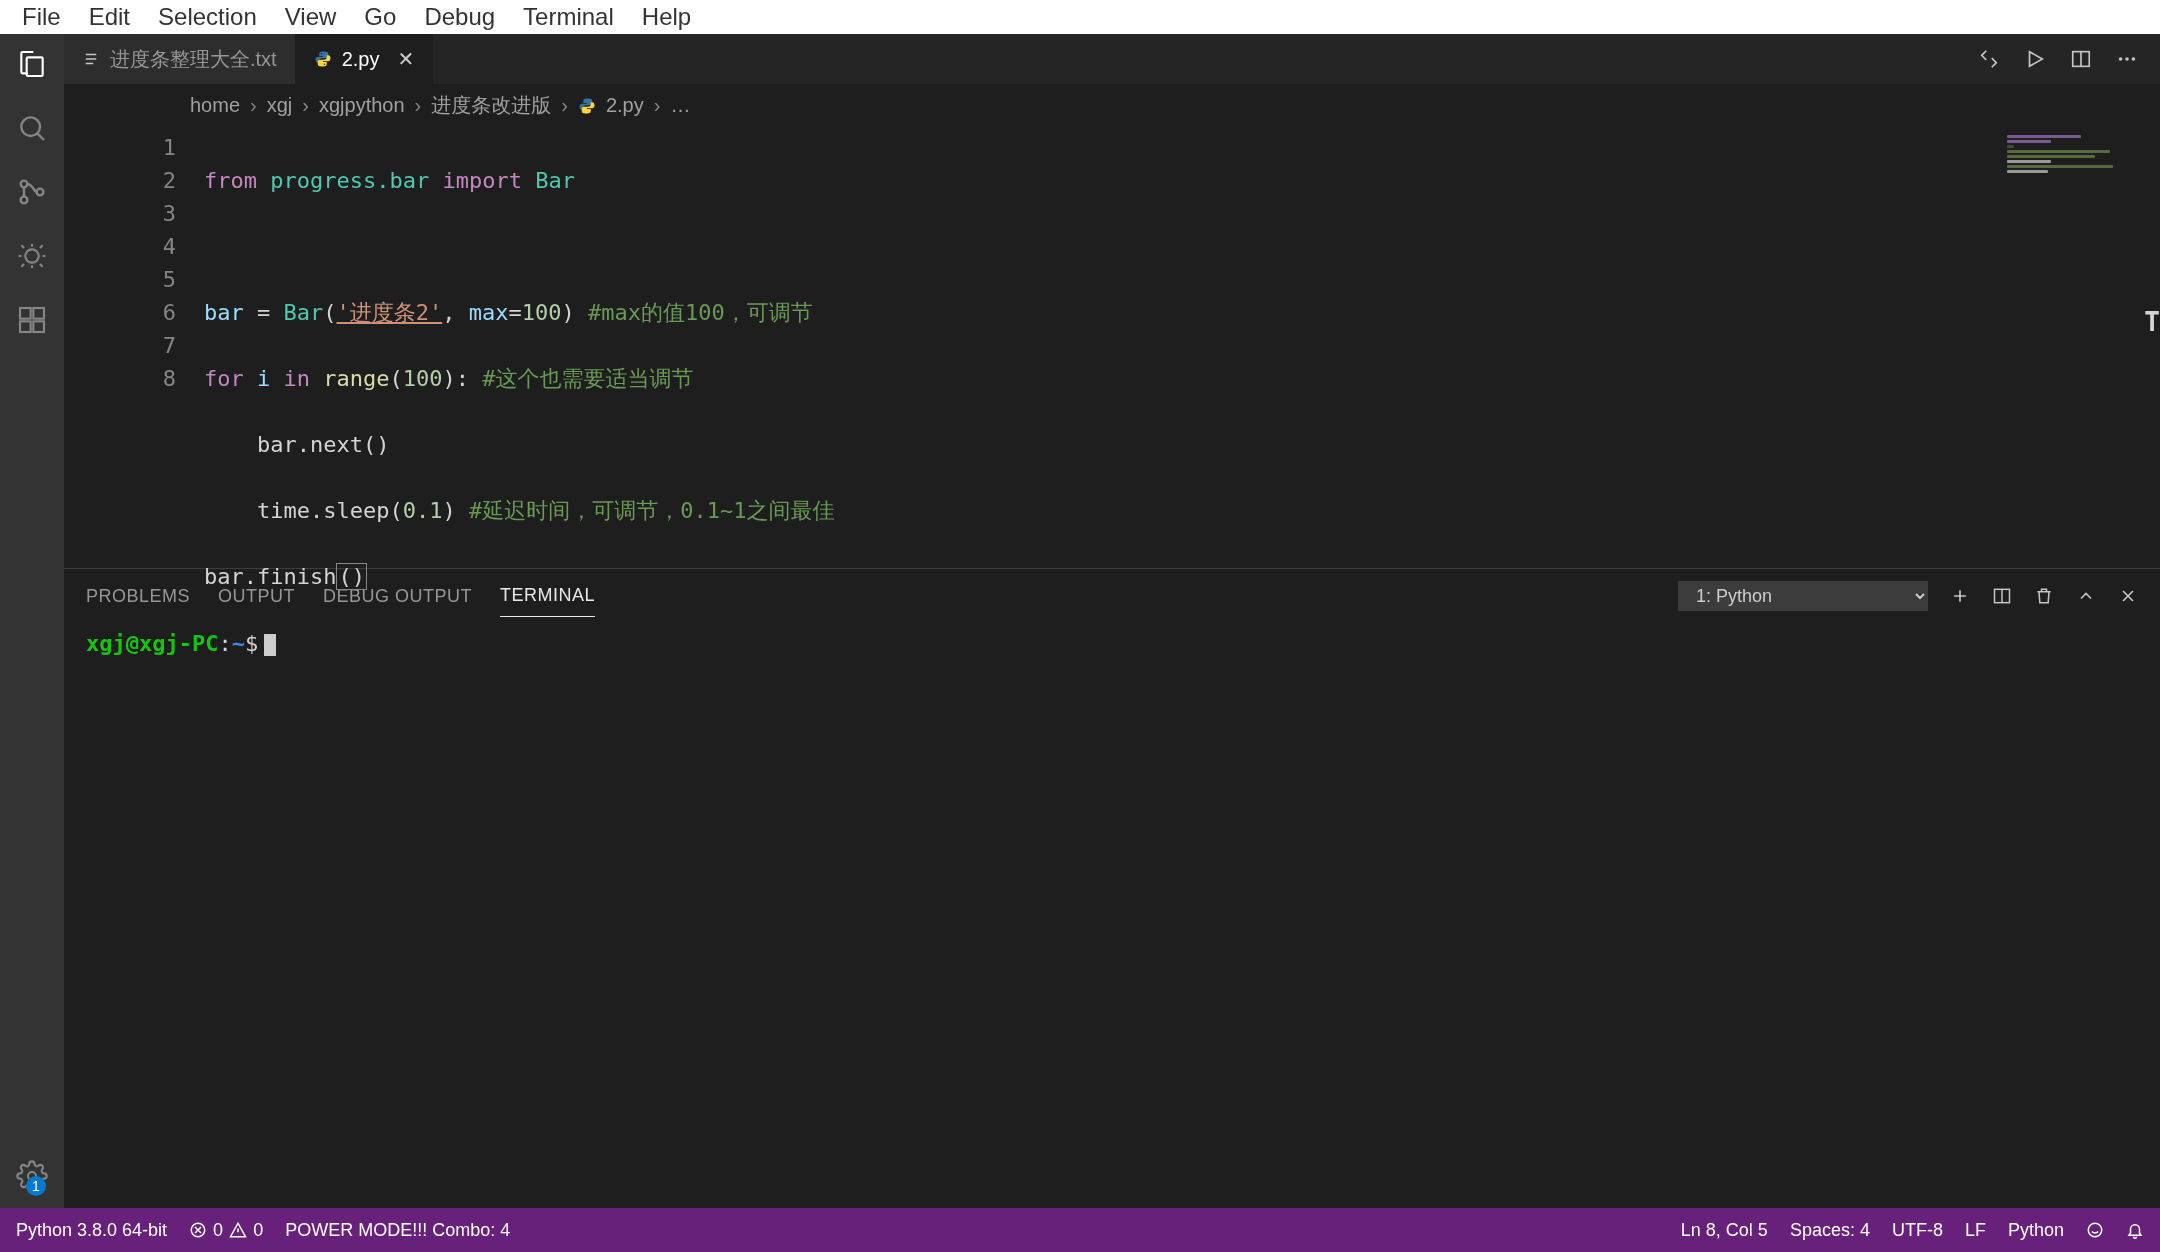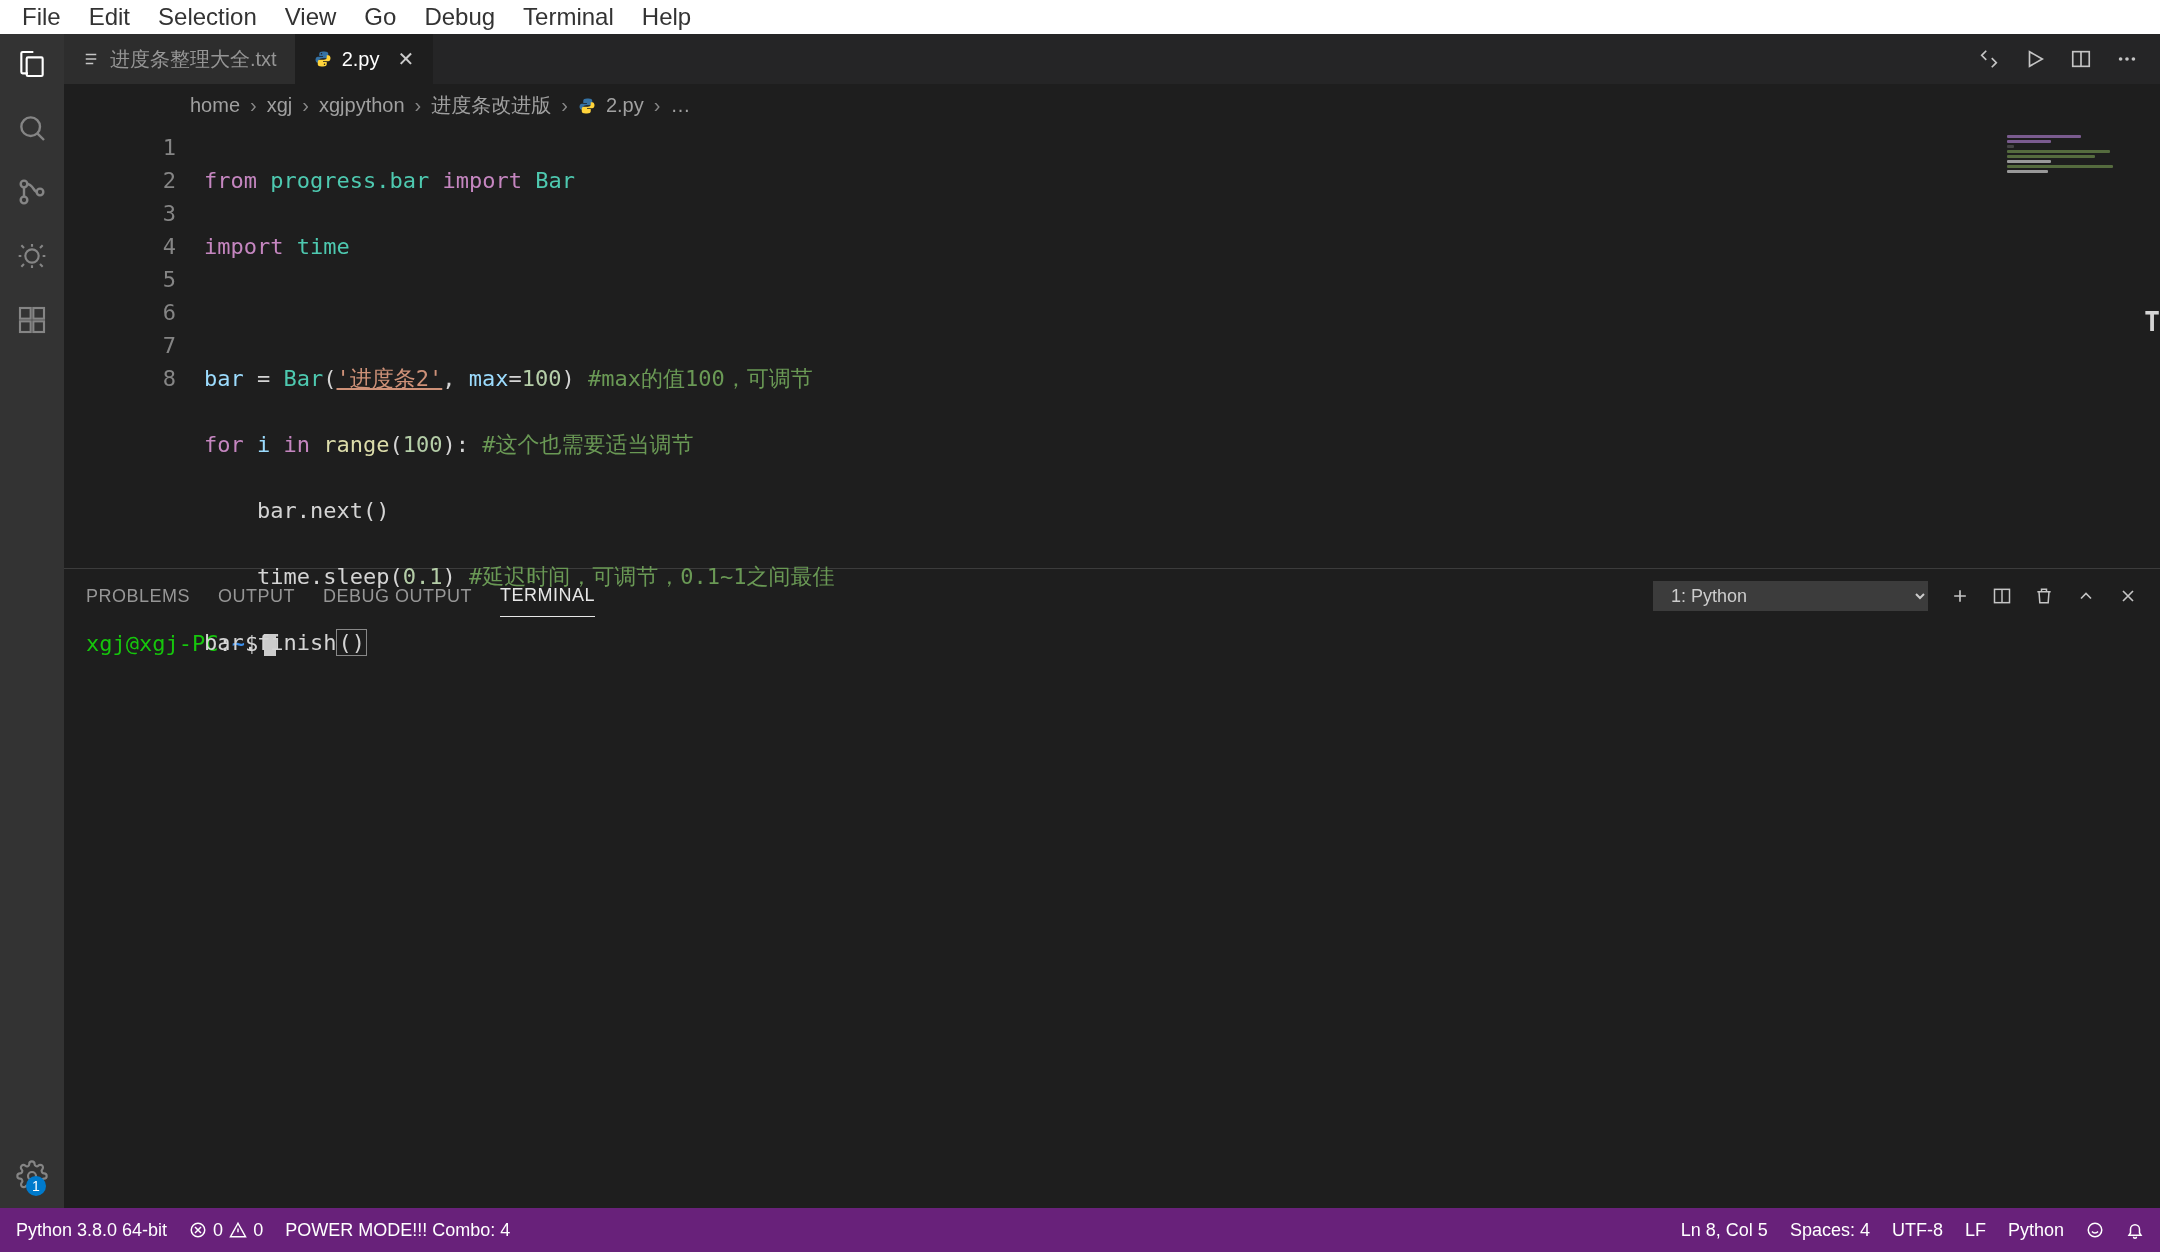--- a/index.html
+++ b/index.html
@@ -207,30 +207,30 @@
   gap: 22px;
   color: #c5c5c5;
 }
 .term-select {
   background: #3c3c3c;
   color: #cccccc;
   border: none;
   padding: 4px 14px;
   font-size: 18px;
   height: 30px;
-  width: 275px;
+  width: 250px;
 }
 .terminal-body {
   flex: 1;
   padding: 8px 22px;
   font-family: "Consolas","Menlo",monospace;
   font-size: 22px;
   color: #d4d4d4;
 }
-.term-user { color: #16c60c; font-weight: normal; text-align: right; }
+.term-user { color: #16c60c; font-weight: bold; text-align: right; }
 .term-path { color: #3b8eea; font-weight: bold; }
 .term-cursor {
   display: inline-block;
   width: 12px;
   height: 22px;
   background: #cccccc;
   vertical-align: text-bottom;
   margin-left: 6px;
 }
 .statusbar {
@@ -388,21 +388,20 @@
         <div>2</div>
         <div>3</div>
         <div>4</div>
         <div>5</div>
         <div>6</div>
         <div>7</div>
         <div>8</div>
       </div>
       <div class="code">
 <div><span class="tok-kw">from</span> <span class="tok-mod">progress.bar</span> <span class="tok-kw">import</span> <span class="tok-cls">Bar</span></div>
-<div><span class="tok-kw">import</span> <span class="tok-mod">time</span></div>
 <div>&nbsp;</div>
 <div><span class="tok-var">bar</span><span class="tok-def"> = </span><span class="tok-cls">Bar</span><span class="tok-def">(</span><span class="tok-str">'进度条2'</span><span class="tok-def">, </span><span class="tok-var">max</span><span class="tok-def">=</span><span class="tok-num">100</span><span class="tok-def">) </span><span class="tok-cmt">#max的值100，可调节</span></div>
 <div><span class="tok-kw">for</span><span class="tok-var"> i </span><span class="tok-kw">in</span><span class="tok-fn"> range</span><span class="tok-def">(</span><span class="tok-num">100</span><span class="tok-def">): </span><span class="tok-cmt">#这个也需要适当调节</span></div>
 <div><span class="tok-def">    bar.next()</span></div>
 <div><span class="tok-def">    time.sleep(</span><span class="tok-num">0.1</span><span class="tok-def">) </span><span class="tok-cmt">#延迟时间，可调节，0.1~1之间最佳</span></div>
 <div><span class="tok-def">bar.finish</span><span class="cursor-box tok-def">()</span></div>
       </div>
       <div class="minimap">
         <div class="minimap-inner">
           <div class="mm-line" style="width:50%;background:#7a5b8f"></div>

